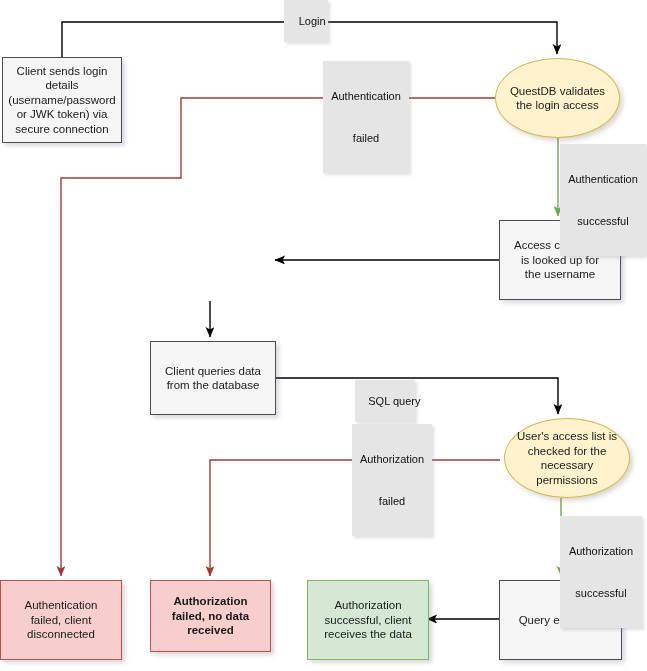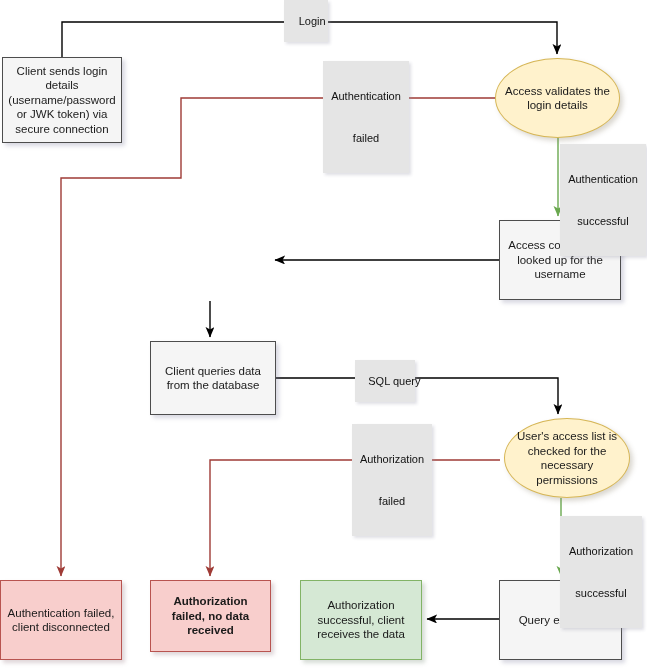--- a/index.html
+++ b/index.html
@@ -27,21 +27,21 @@
   .node {
     position: absolute;
     box-sizing: border-box;
     display: flex;
     align-items: center;
     justify-content: center;
     text-align: center;
     font-size: 11.5px;
     line-height: 14.5px;
     color: #1a1a1a;
-    padding: 2px 5px;
+    padding: 2px 12px;
     z-index: 3;
   }
   .rect {
     background: #f5f5f5;
     border: 1px solid #4d4d4d;
     box-shadow: 3px 3px 4px rgba(120,120,150,0.28);
   }
   .rect.red {
     background: #f8cecc;
     border: 1px solid #b85450;
@@ -124,21 +124,21 @@
     <g>
       <path d="M499,619 L427,619" fill="none" stroke="#000000" stroke-width="1.4" marker-end="url(#arrow-black)"></path>
     </g>
   </svg>
 
   <div class="node rect" style="left:2px; top:57px; width:120px; height:86px;">
     <span>Client sends login details (username/password or JWK token) via secure connection</span>
   </div>
 
   <div class="node ellipse" style="left:495px; top:58px; width:125px; height:80px;">
-    <span>Access validates the login details</span>
+    <span>QuestDB validates the login access</span>
   </div>
 
   <div class="node rect" style="left:499px; top:220px; width:122px; height:80px;">
     <span>Access control list is looked up for the username</span>
   </div>
 
 
   <div class="node rect" style="left:150px; top:341px; width:126px; height:74px;">
     <span>Client queries data from the database</span>
   </div>
@@ -152,39 +152,39 @@
   </div>
 
   <div class="node rect red" style="left:0px; top:580px; width:122px; height:80px;">
     <span>Authentication failed, client disconnected</span>
   </div>
 
   <div class="node rect red" style="left:150px; top:580px; width:121px; height:72px;font-weight:bold;">
     <span>Authorization failed, no data received</span>
   </div>
 
-  <div class="node rect green" style="left:300px; top:580px; width:122px; height:80px;">
+  <div class="node rect green" style="left:307px; top:580px; width:122px; height:80px;">
     <span>Authorization successful, client receives the data</span>
   </div>
 
   <div class="edge-label" style="left:284px; top:0px; width:42px;">
     <span>Login</span>
   </div>
 
   <div class="edge-label" style="left:323px; top:61px; width:84px;">
     <div>Authentication</div>
     <div>failed</div>
   </div>
 
   <div class="edge-label" style="left:560px; top:144px; width:84px;">
     <div>Authentication</div>
     <div>successful</div>
   </div>
 
-  <div class="edge-label" style="left:355px; top:360px; width:58px;">
+  <div class="edge-label" style="left:355px; top:380px; width:58px;">
     <span>SQL query</span>
   </div>
 
   <div class="edge-label" style="left:352px; top:424px; width:78px;">
     <div>Authorization</div>
     <div>failed</div>
   </div>
 
   <div class="edge-label" style="left:560px; top:516px; width:80px;">
     <div>Authorization</div>

